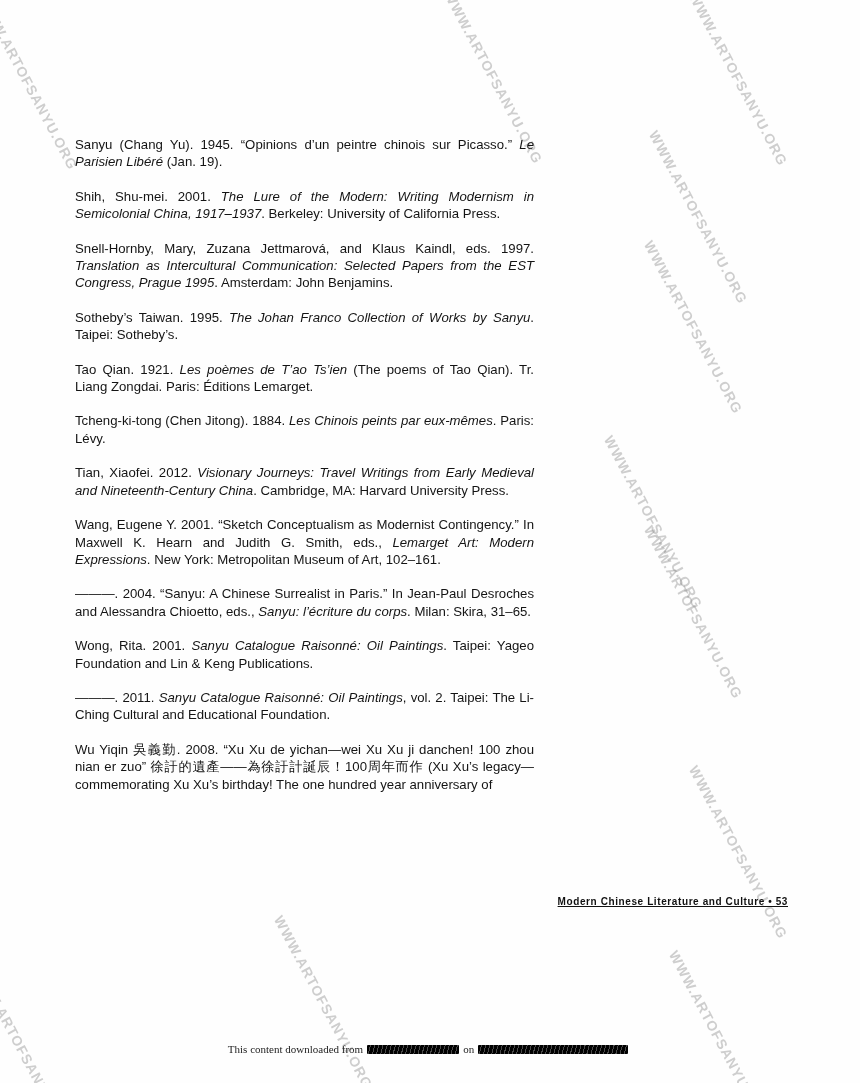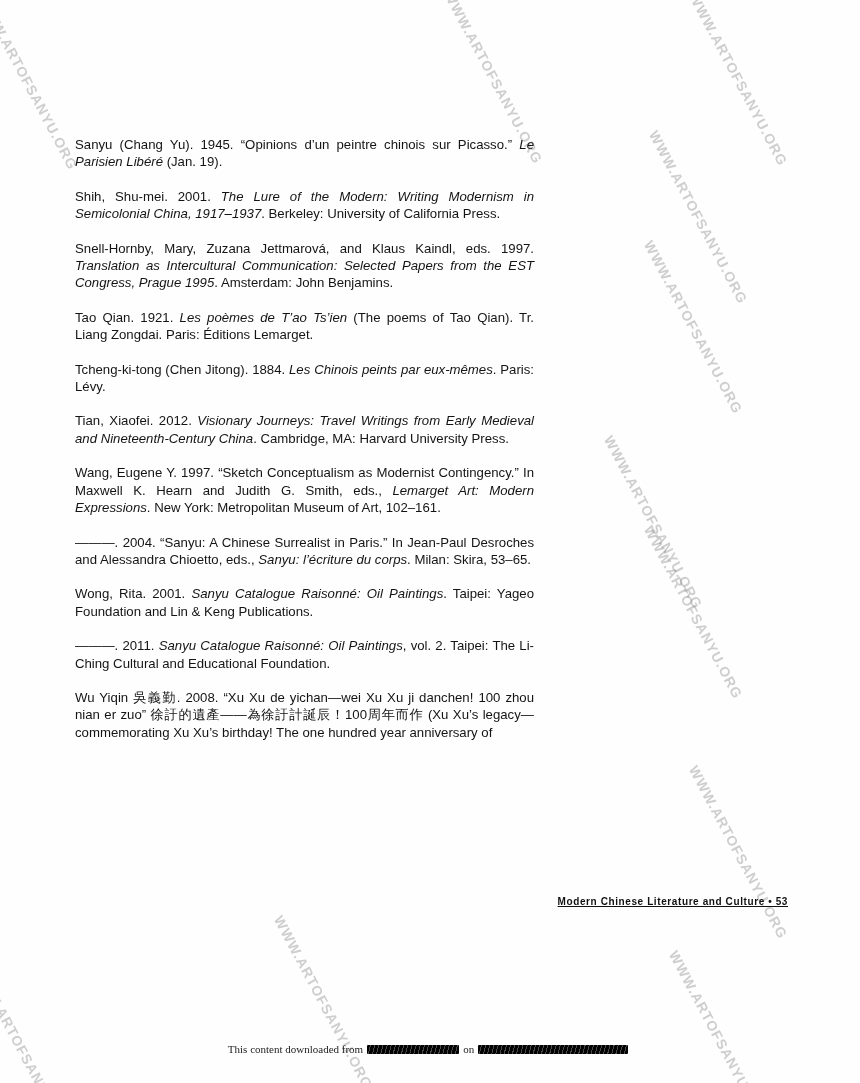--- a/index.html
+++ b/index.html
@@ -99,25 +99,26 @@
   <div class="wm" style="left:655px;  top:523px;">WWW.ARTOFSANYU.ORG</div>
   <div class="wm" style="left:700px;  top:763px;">WWW.ARTOFSANYU.ORG</div>
   <div class="wm" style="left:285px;  top:913px;">WWW.ARTOFSANYU.ORG</div>
   <div class="wm" style="left:-15px;  top:963px;">WWW.ARTOFSANYU.ORG</div>
   <div class="wm" style="left:680px;  top:948px;">WWW.ARTOFSANYU.ORG</div>
 
   <div class="refs">
       <p class="ref"><span>Sanyu (Chang Yu). 1945. “Opinions d’un peintre chinois sur Picasso.” </span><i>Le Parisien Libéré</i><span> (Jan. 19).</span></p>
       <p class="ref"><span>Shih, Shu-mei. 2001. </span><i>The Lure of the Modern: Writing Modernism in Semicolonial China, 1917–1937</i><span>. Berkeley: University of California Press.</span></p>
       <p class="ref"><span>Snell-Hornby, Mary, Zuzana Jettmarová, and Klaus Kaindl, eds. 1997. </span><i>Translation as Intercultural Communication: Selected Papers from the EST Congress, Prague 1995</i><span>. Amsterdam: John Benjamins.</span></p>
+      <p class="ref"><span>Sotheby’s Taiwan. 1995. </span><i>The Johan Franco Collection of Works by Sanyu</i><span>. Taipei: Sotheby’s.</span></p>
       <p class="ref"><span>Tao Qian. 1921. </span><i>Les poèmes de T’ao Ts’ien</i><span> (The poems of Tao Qian). Tr. Liang Zongdai. Paris: Éditions Lemarget.</span></p>
       <p class="ref"><span>Tcheng-ki-tong (Chen Jitong). 1884. </span><i>Les Chinois peints par eux-mêmes</i><span>. Paris: Lévy.</span></p>
       <p class="ref"><span>Tian, Xiaofei. 2012. </span><i>Visionary Journeys: Travel Writings from Early Medieval and Nineteenth-Century China</i><span>. Cambridge, MA: Harvard University Press.</span></p>
-      <p class="ref"><span>Wang, Eugene Y. 1997. “Sketch Conceptualism as Modernist Contingency.” In Maxwell K. Hearn and Judith G. Smith, eds., </span><i>Lemarget Art: Modern Expressions</i><span>. New York: Metropolitan Museum of Art, 102–161.</span></p>
-      <p class="ref"><span>———. 2004. “Sanyu: A Chinese Surrealist in Paris.” In Jean-Paul Desroches and Alessandra Chioetto, eds., </span><i>Sanyu: l’écriture du corps</i><span>. Milan: Skira, 53–65.</span></p>
+      <p class="ref"><span>Wang, Eugene Y. 2001. “Sketch Conceptualism as Modernist Contingency.” In Maxwell K. Hearn and Judith G. Smith, eds., </span><i>Lemarget Art: Modern Expressions</i><span>. New York: Metropolitan Museum of Art, 102–161.</span></p>
+      <p class="ref"><span>———. 2004. “Sanyu: A Chinese Surrealist in Paris.” In Jean-Paul Desroches and Alessandra Chioetto, eds., </span><i>Sanyu: l’écriture du corps</i><span>. Milan: Skira, 31–65.</span></p>
       <p class="ref"><span>Wong, Rita. 2001. </span><i>Sanyu Catalogue Raisonné: Oil Paintings</i><span>. Taipei: Yageo Foundation and Lin &amp; Keng Publications.</span></p>
       <p class="ref"><span>———. 2011. </span><i>Sanyu Catalogue Raisonné: Oil Paintings</i><span>, vol. 2. Taipei: The Li-Ching Cultural and Educational Foundation.</span></p>
       <p class="ref"><span>Wu Yiqin 吳義勤. 2008. “Xu Xu de yichan—wei Xu Xu ji danchen! 100 zhou nian er zuo” 徐訏的遺產——為徐訏計誕辰！100周年而作 (Xu Xu’s legacy—commemorating Xu Xu’s birthday! The one hundred year anniversary of</span></p>
     </div>
 
   <div class="journal-footer">Modern Chinese Literature and Culture • 53</div>
 
   <div class="jstor-line l1">
     <span>This content downloaded from</span><span class="redact ip"></span><span>on</span><span class="redact date"></span>
   </div>

